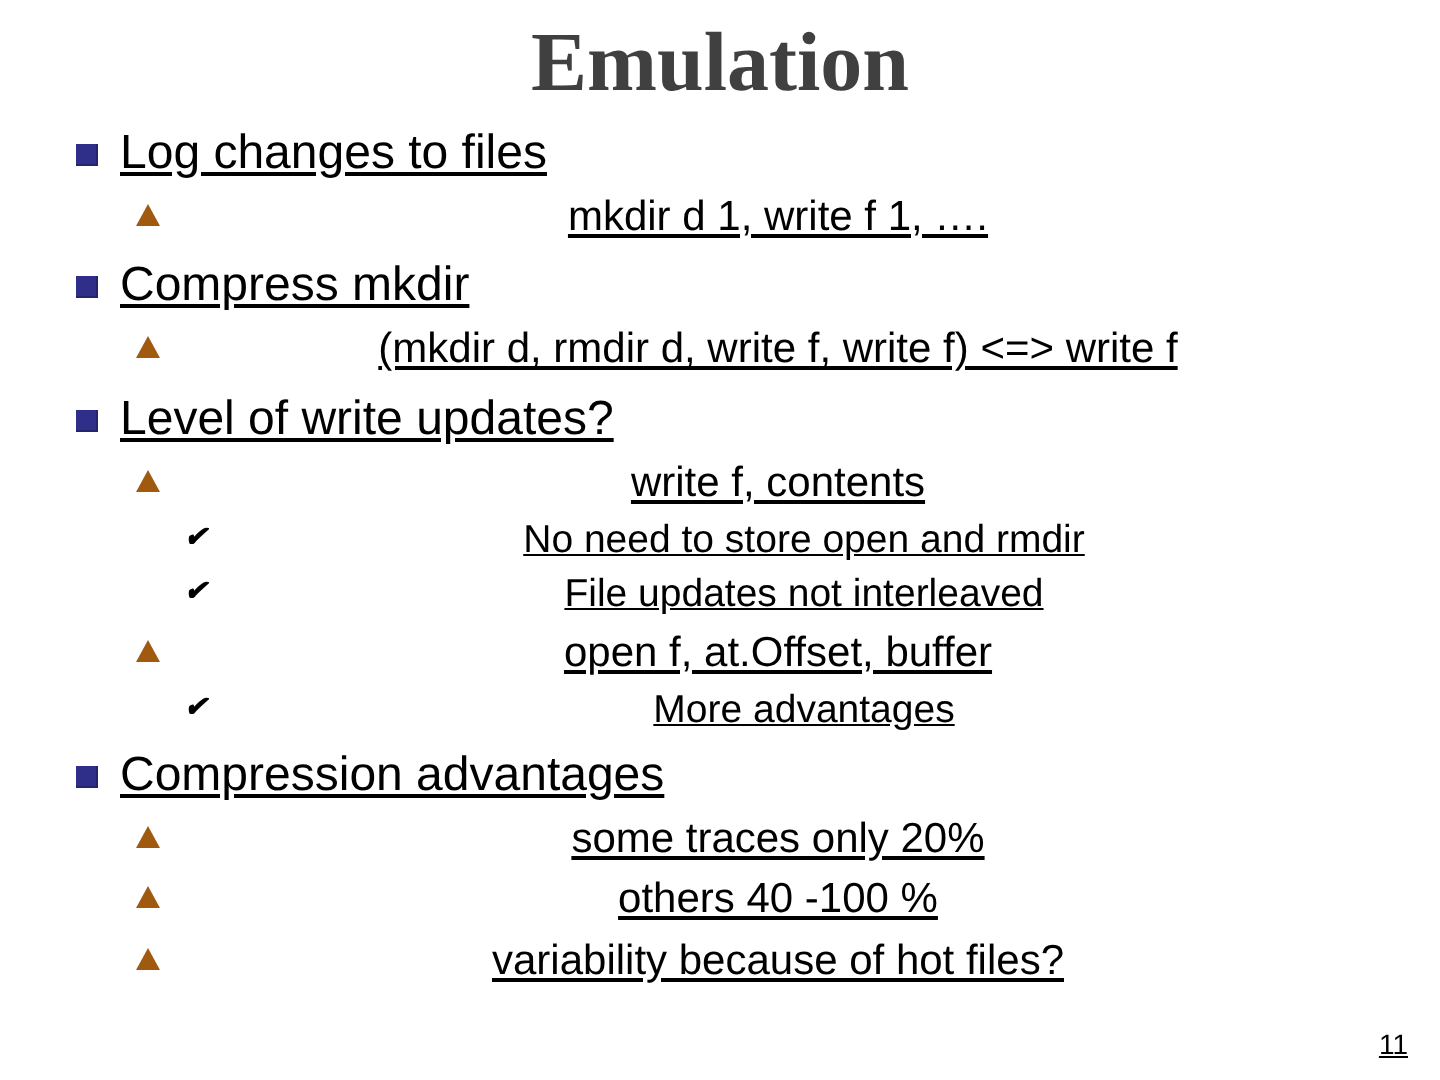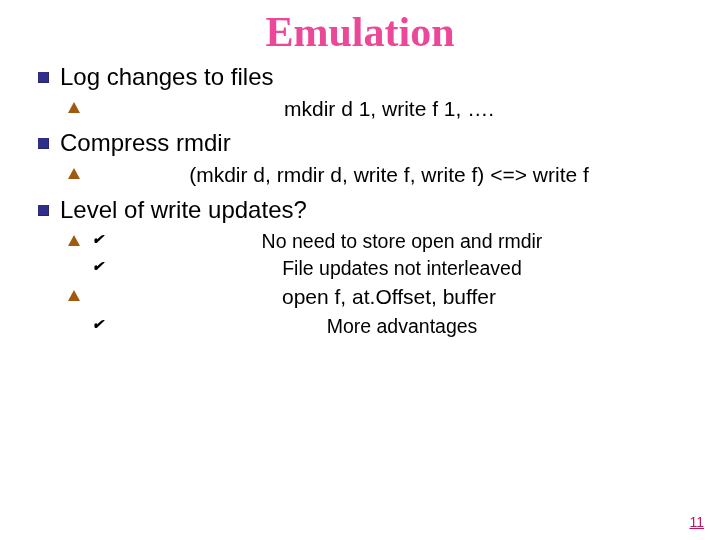--- a/index.html
+++ b/index.html
@@ -16,39 +16,40 @@
   .slide {
     width: 720px;
     height: 540px;
     position: relative;
     box-sizing: border-box;
     padding: 8px 30px 0 30px;
   }
   .title {
     font-family: "Times New Roman", Times, serif;
     font-weight: bold;
-    color: #ec4899;
+    color: #404040;
     font-size: 42px;
     text-align: center;
     margin: 0 0 4px 0;
   }
   ul {
     list-style: none;
     margin: 0;
     padding: 0;
   }
   li {
     position: relative;
     line-height: 1.25;
   }
   
   .l1 > li {
     font-size: 24px;
     padding-left: 30px;
     margin: 6px 0 2px 0;
+    text-decoration: underline;
   }
   .l1 > li::before {
     content: "";
     position: absolute;
     left: 8px;
     top: 10px;
     width: 11px;
     height: 11px;
     background: #2f2f8a;
     box-shadow: inset -1px -1px 0 rgba(0,0,0,0.2);
@@ -117,21 +118,21 @@
     font-size: 14px;
     font-style: italic;
     font-weight: bold;
     color: #000;
   }
   .page-num {
     position: absolute;
     right: 16px;
     bottom: 10px;
     font-size: 14px;
-    color: #be185d;
+    color: #000000;
     text-decoration: underline;
   }
 </style>
 </head>
 <body>
 
 <div class="slide">
   <h1 class="title">Emulation</h1>
 
   <ul class="l1">
@@ -139,32 +140,33 @@
     <li>
       <span>Log changes to files</span>
       <ul class="l2">
         <li>
           <span>mkdir d 1, write f 1, ….</span>
         </li>
       </ul>
     </li>
 
     <li>
-      <span>Compress rmdir</span>
+      <span>Compress mkdir</span>
       <ul class="l2">
         <li>
           <span>(mkdir d, rmdir d, write f, write f) &lt;=&gt; write f</span>
         </li>
       </ul>
     </li>
 
     <li>
       <span>Level of write updates?</span>
       <ul class="l2">
         <li>
+          <span>write f, contents</span>
           <ul class="l3">
             <li>
               <span class="b3">✔</span>
               <span>No need to store open and rmdir</span>
             </li>
             <li>
               <span class="b3">✔</span>
               <span>File updates not interleaved</span>
             </li>
           </ul>
@@ -174,17 +176,31 @@
           <ul class="l3">
             <li>
               <span class="b3">✔</span>
               <span>More advantages</span>
             </li>
           </ul>
         </li>
       </ul>
     </li>
 
+    <li>
+      <span>Compression advantages</span>
+      <ul class="l2">
+        <li>
+          <span>some traces only 20%</span>
+        </li>
+        <li>
+          <span>others 40 -100 %</span>
+        </li>
+        <li>
+          <span>variability because of hot files?</span>
+        </li>
+      </ul>
+    </li>
 
   </ul>
 
   <div class="page-num">11</div>
 </div>
 
 </body></html>

